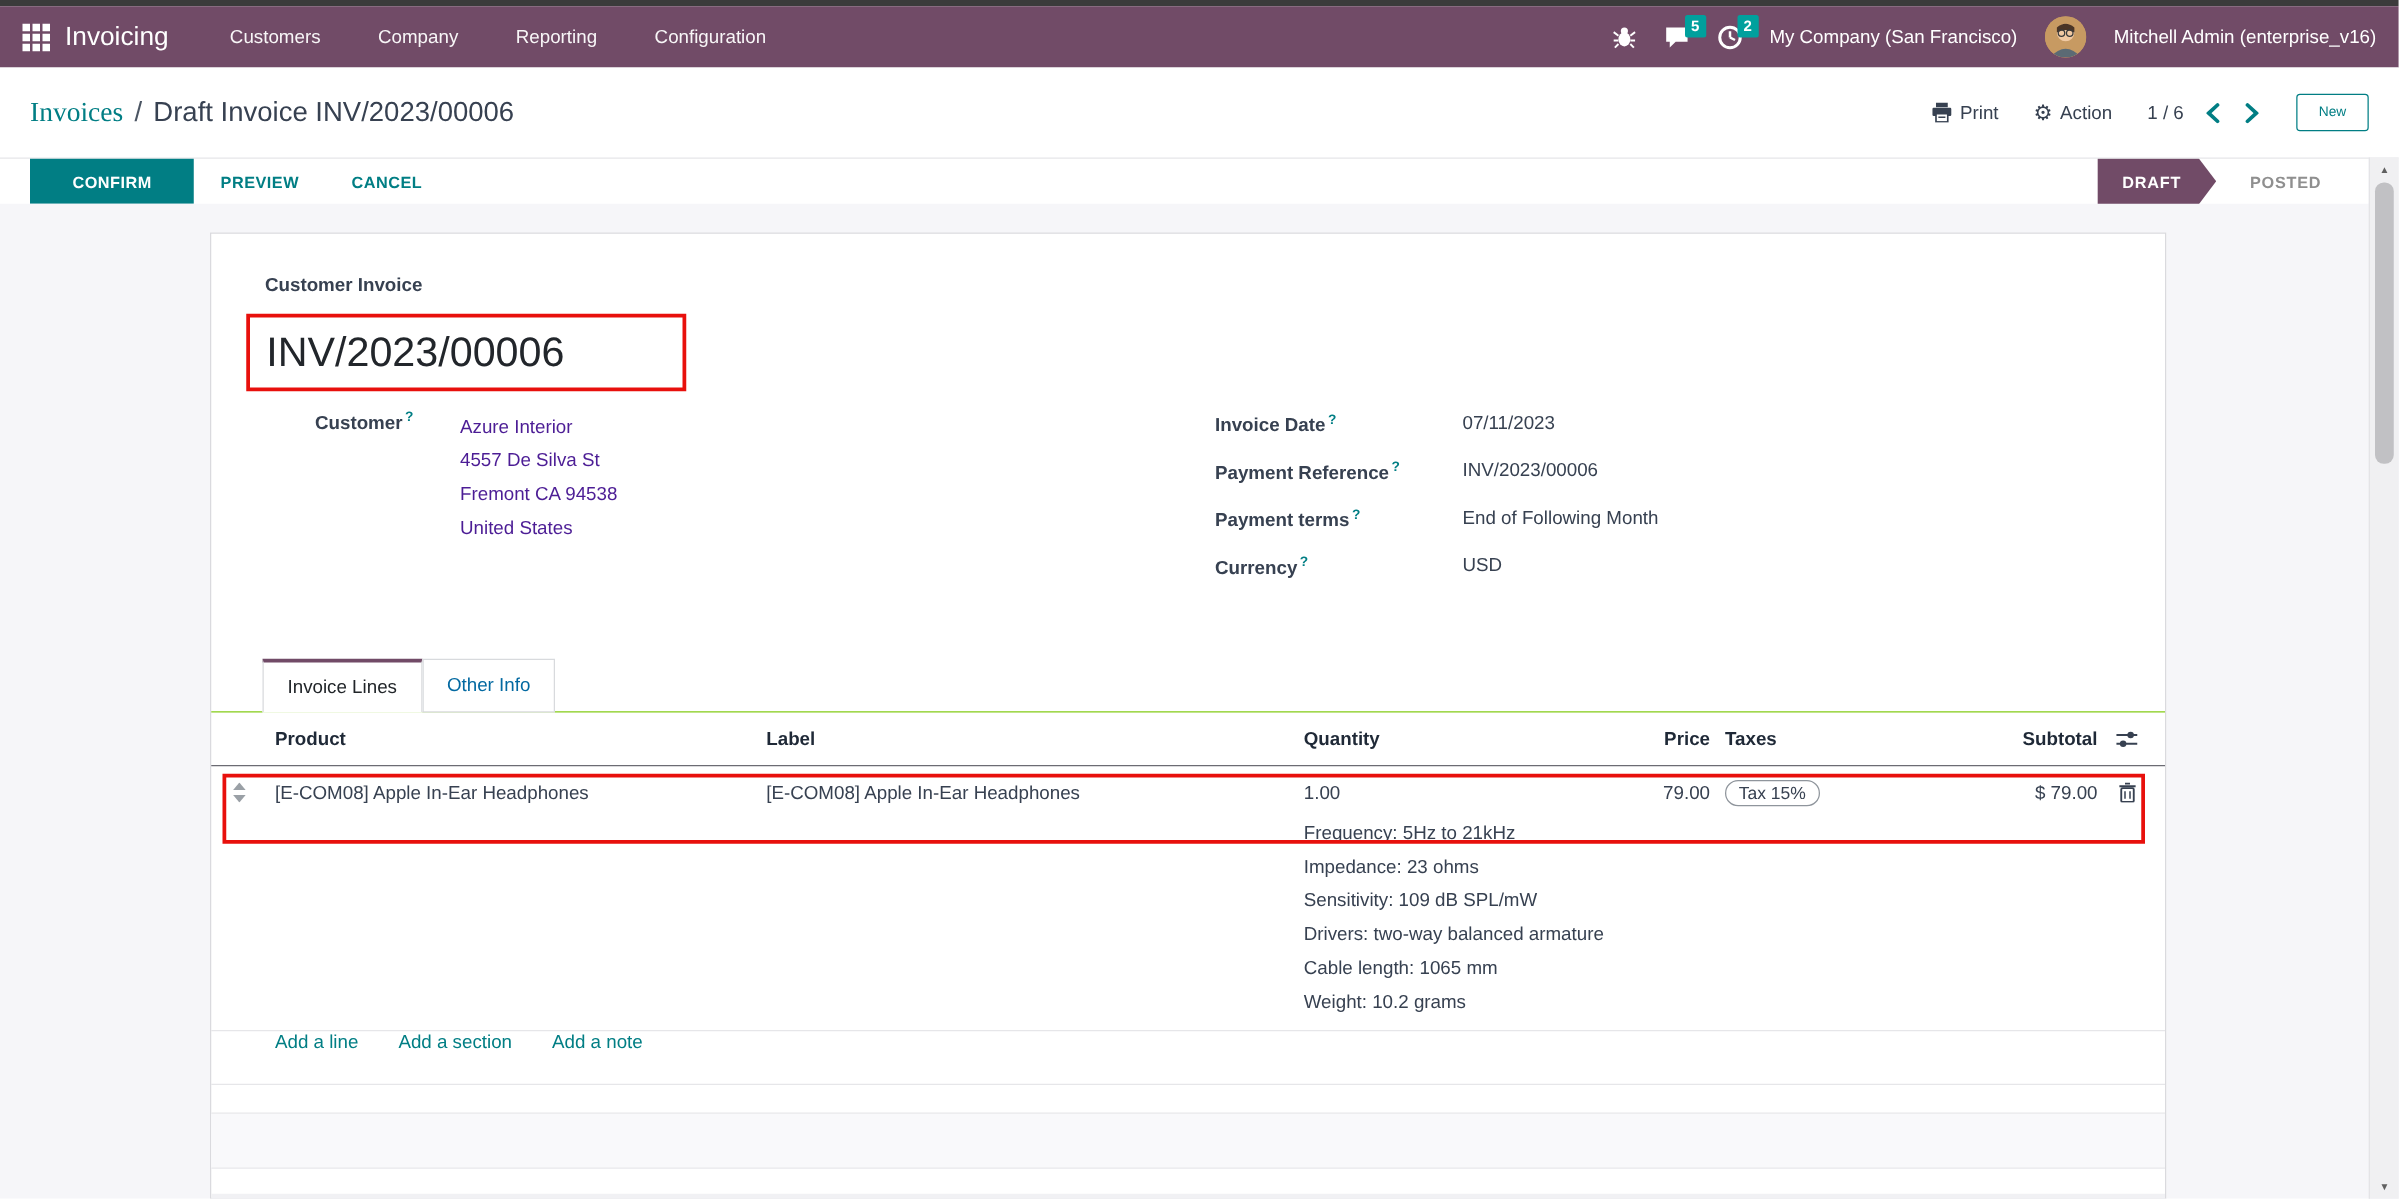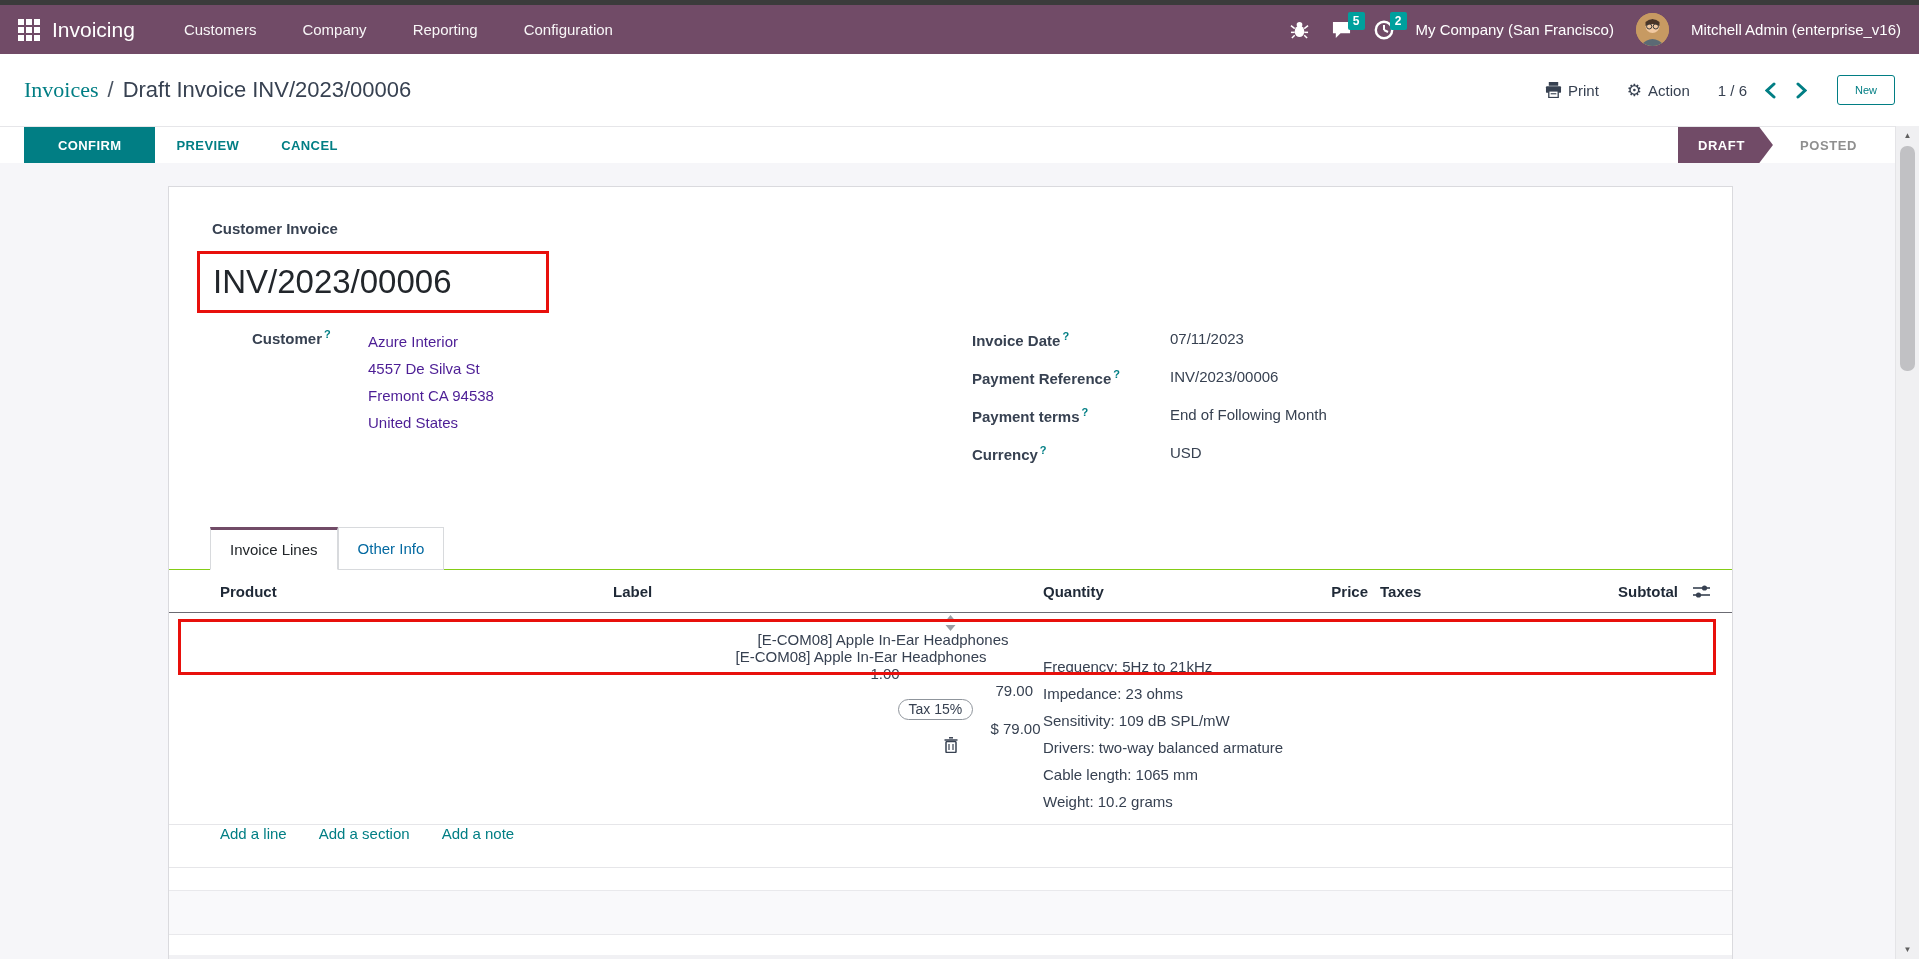--- a/index.html
+++ b/index.html
@@ -94,21 +94,21 @@
   .lrow { display:flex; align-items:center; }
   .lhead { height:43px; font-weight:bold; color:#1f2937; border-bottom:1px solid #6b6b73; }
   .col-handle { width:44px; display:flex; justify-content:center; }
   .col-product { width:400px; padding-left:7px; }
   .col-label { width:430px; }
   .col-qty { width:160px; text-align:left; }
   .col-price { width:165px; text-align:right; }
   .col-taxes { width:130px; padding-left:12px; }
   .col-subtotal { width:180px; text-align:right; }
   .col-end { width:47px; display:flex; justify-content:center; align-items:center; }
-  .line-main { height:40px; padding-top:2px;flex-direction:column; }
+  .line-main { height:40px; padding-top:2px; }
   .desc-block { padding-left:874px; }
   .desc-block div { line-height:27px; }
   .desc-pad { padding-bottom:9px; }
   .tax-pill { display:inline-block; border:1px solid #8f959c; border-radius:12px;
     padding:1px 10px 2px; font-size:14px; color:#374151; cursor:pointer; }
   .row-divider { border-top:1px solid #e6e6e9; }
   .addline-row { height:43px; display:flex; padding-left:51px;
     gap:32px; border-bottom:1px solid #e6e6e9; }
   .addline-row a { color:#017e84; text-decoration:none; font-size:15px; cursor:pointer; }
   .hl-row { position:absolute; left:9px; top:49px; width:1538px; height:56px;

